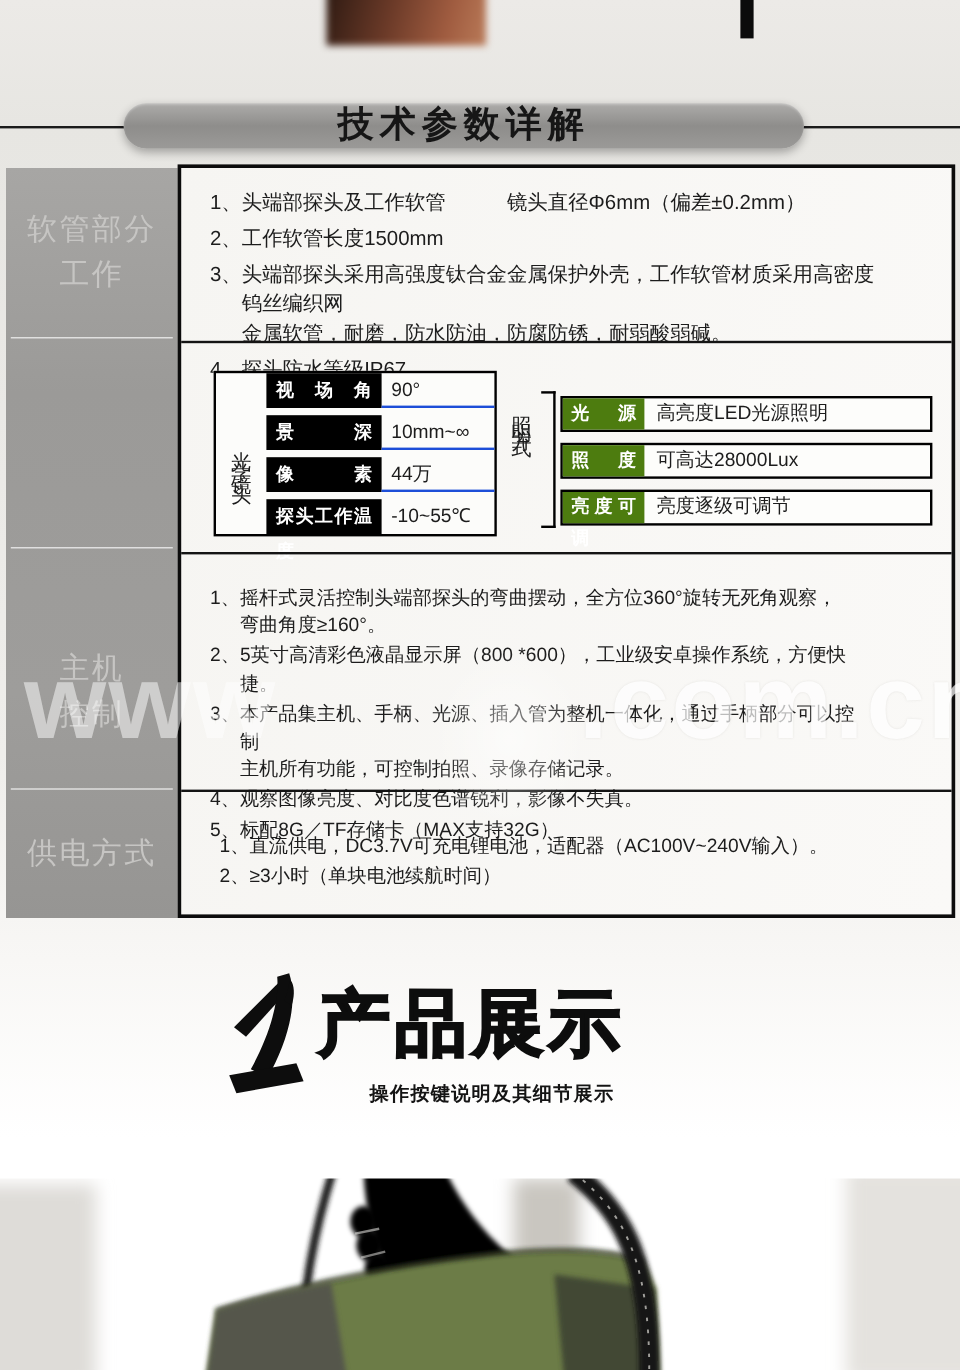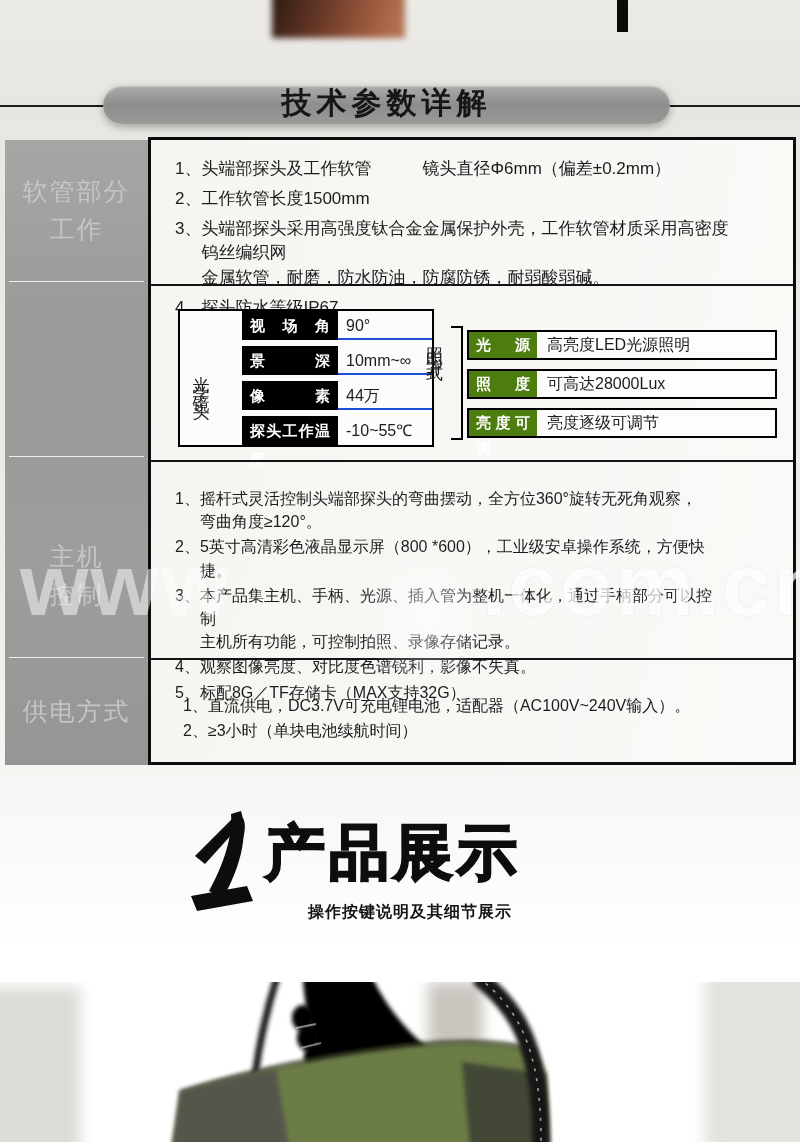--- a/index.html
+++ b/index.html
@@ -41,21 +41,21 @@
   .sec3 .item, .sec4 .item { margin-bottom:2px; line-height:1.45; }
   .item .num { flex:0 0 auto; }
   .item .txt { white-space:pre-line; }
   
   .optics { position:absolute; left:27px; top:169px; display:flex; border:2px solid #000; background:#fcfcfa; }
   .optics-side { width:42px; display:flex; align-items:center; justify-content:center;
     writing-mode:vertical-rl; font-size:17px; letter-spacing:9px; padding-top:6px; }
   .optics-rows { display:flex; flex-direction:column; gap:6px; }
   .orow { display:flex; height:29px; }
   .olbl { width:96px; box-sizing:border-box; background:#000; color:#fff; font-weight:bold;
-    font-size:15px; line-height:29px; padding:0 8px; text-align:justify; text-align-last:justify;margin-left:20px; }
+    font-size:15px; line-height:29px; padding:0 8px; text-align:justify; text-align-last:justify; }
   .oval { width:94px; box-sizing:border-box; font-size:16px; line-height:29px; padding-left:8px; border-bottom:2px solid #1d4ed8; }
   .orow:last-child .oval { border-bottom:none; }
   
   .lighting { position:absolute; left:272px; top:183px; display:flex; align-items:flex-start; }
   .light-side { writing-mode:vertical-rl; font-size:17px; letter-spacing:6px; margin-top:10px; }
   .light-bracket { width:12px; height:114px; box-sizing:border-box; margin:3px 0 0 5px;
     border:2px solid #000; border-left:none; }
   .light-rows { display:flex; flex-direction:column; gap:9px; margin:7px 0 0 4px; }
   .lrow { display:flex; height:30px; box-sizing:border-box; border:2px solid #000; background:#fdfdfb; }
   .llbl { width:68px; box-sizing:border-box; background:#4d7c0f; color:#fff; font-weight:bold;
@@ -168,21 +168,21 @@
         </div>
       </div>
     </div>
 
     <div class="hdiv d2"></div>
 
     <div class="sec sec3">
       <div class="item">
         <span class="num">1、</span>
         <span class="txt">摇杆式灵活控制头端部探头的弯曲摆动，全方位360°旋转无死角观察，
-弯曲角度≥120°。</span>
+弯曲角度≥160°。</span>
       </div>
       <div class="item">
         <span class="num">2、</span>
         <span class="txt">5英寸高清彩色液晶显示屏（800 *600），工业级安卓操作系统，方便快捷。</span>
       </div>
       <div class="item">
         <span class="num">3、</span>
         <span class="txt">本产品集主机、手柄、光源、插入管为整机一体化，通过手柄部分可以控制
 主机所有功能，可控制拍照、录像存储记录。</span>
       </div>

